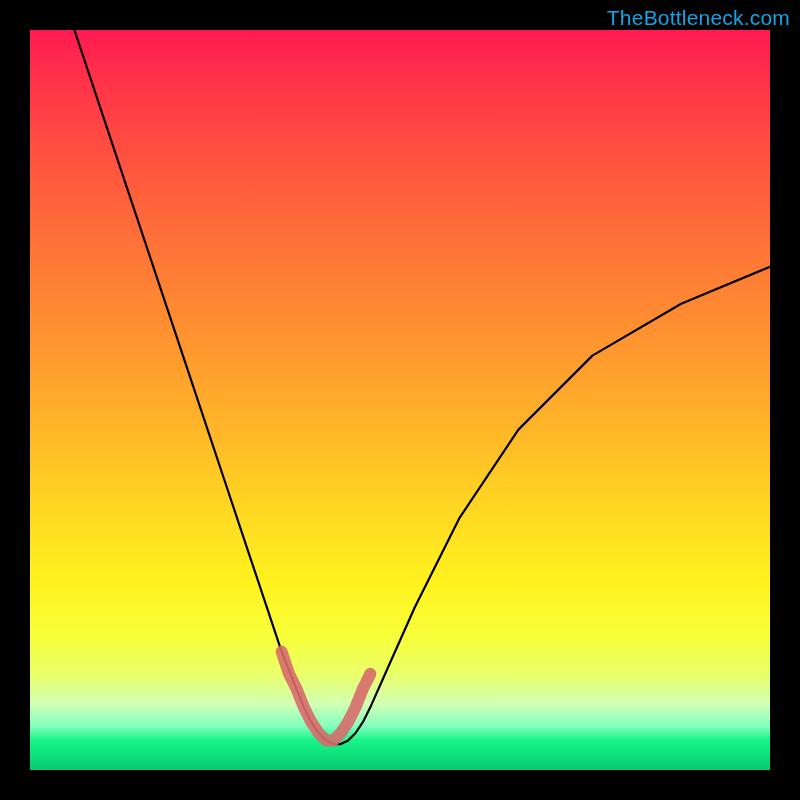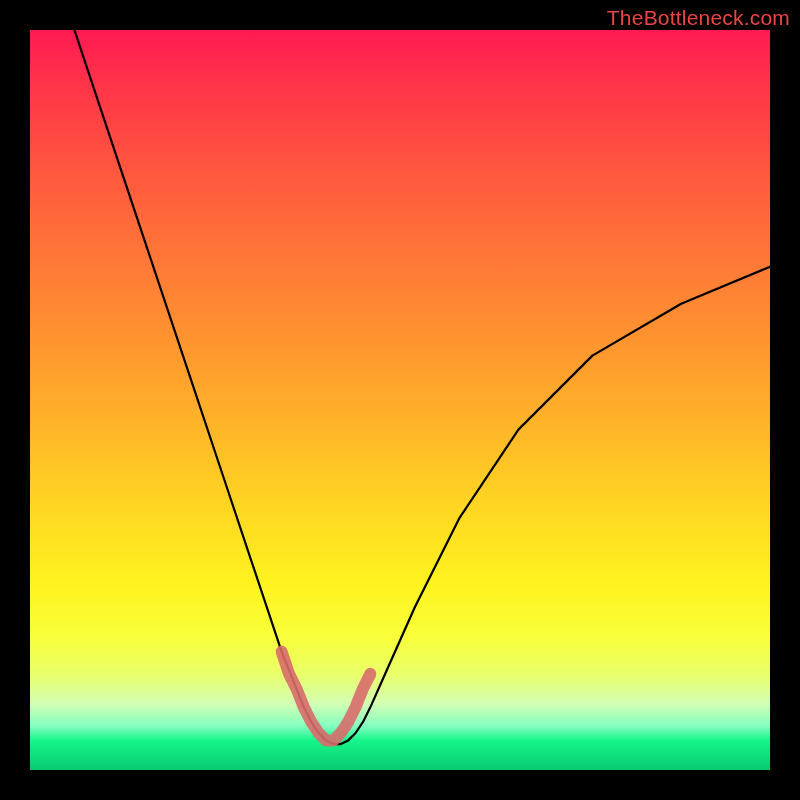--- a/index.html
+++ b/index.html
@@ -41,21 +41,21 @@
       #87ffc0 94%,
       #17f58a 96%,
       #0de07c 98%,
       #09c96f 100%
     );
   }
   .watermark {
     position: absolute;
     top: 6px;
     right: 10px;
-    color: #ef4444;
+    color: #0ea5e9;
     font-size: 21px;
     letter-spacing: 0.2px;
     font-weight: 400;
     user-select: none;
   }
   svg.curve {
     position: absolute;
     left: 0;
     top: 0;
     width: 740px;

